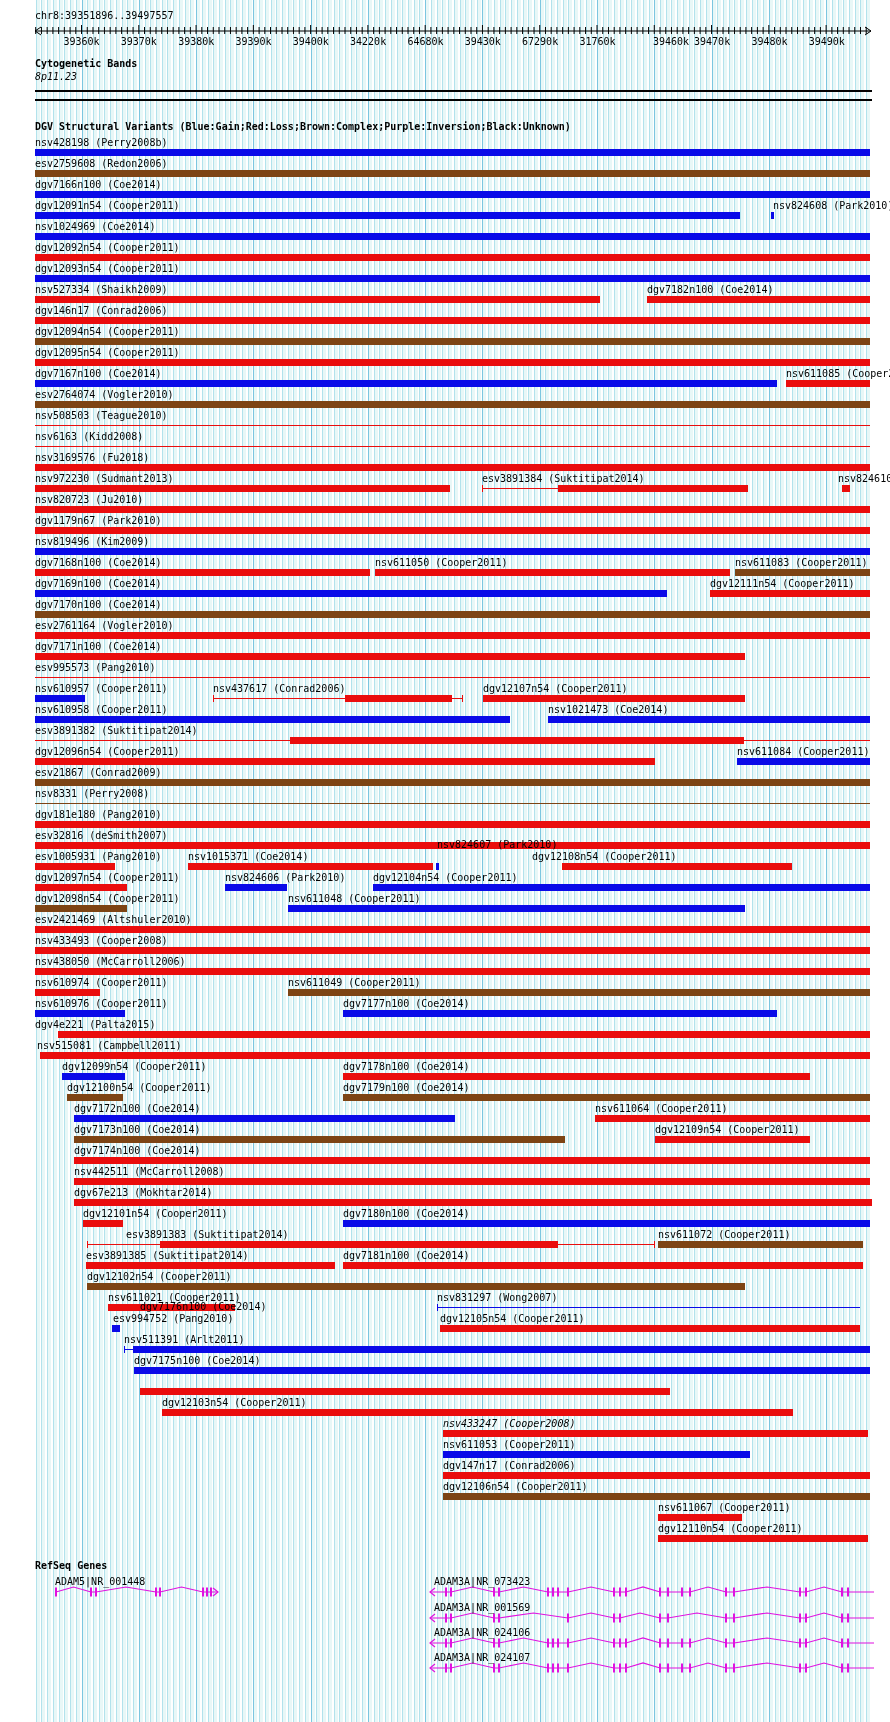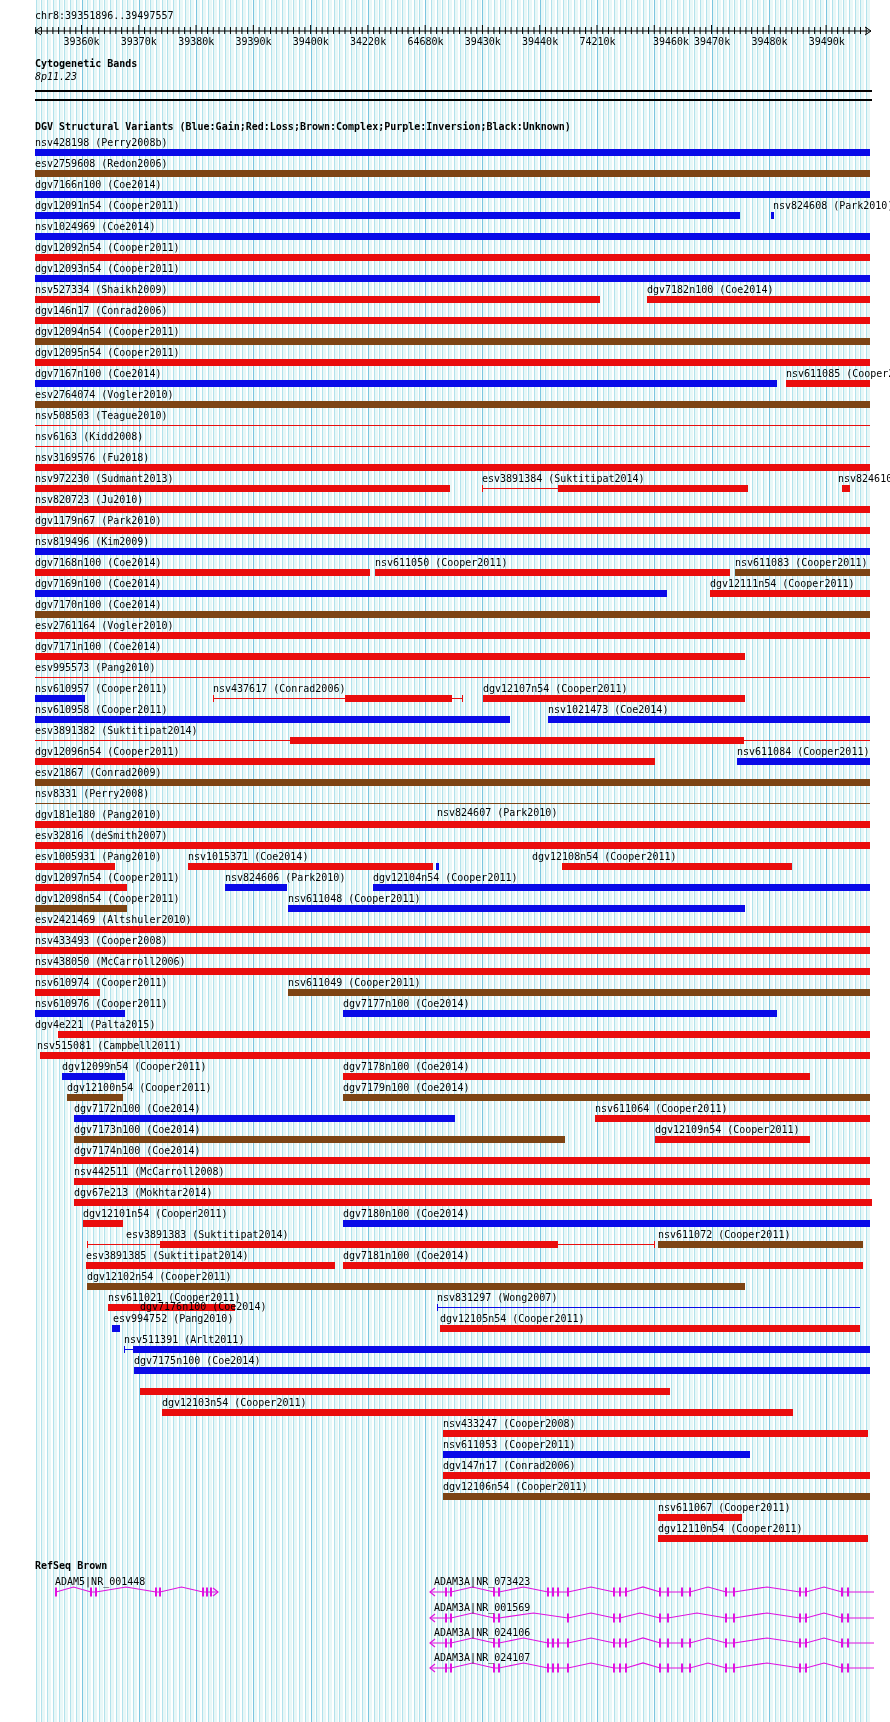--- a/index.html
+++ b/index.html
@@ -576,22 +576,22 @@
   <div class="lbl" style="left:35px;top:11px;">chr8:39351896..39497557</div>
   <div id="ruler-labels">
       <div class="ticklabel" style="left:81.5px;top:37px;">39360k</div>
       <div class="ticklabel" style="left:138.8px;top:37px;">39370k</div>
       <div class="ticklabel" style="left:196.2px;top:37px;">39380k</div>
       <div class="ticklabel" style="left:253.5px;top:37px;">39390k</div>
       <div class="ticklabel" style="left:310.8px;top:37px;">39400k</div>
       <div class="ticklabel" style="left:368.1px;top:37px;">34220k</div>
       <div class="ticklabel" style="left:425.5px;top:37px;">64680k</div>
       <div class="ticklabel" style="left:482.8px;top:37px;">39430k</div>
-      <div class="ticklabel" style="left:540.1px;top:37px;">39440k</div>
-      <div class="ticklabel" style="left:597.5px;top:37px;">74210k</div>
+      <div class="ticklabel" style="left:540.1px;top:37px;">67290k</div>
+      <div class="ticklabel" style="left:597.5px;top:37px;">31760k</div>
       <div class="ticklabel" style="left:671px;top:37px;text-align:right;">39460k</div>
       <div class="ticklabel" style="left:712.1px;top:37px;">39470k</div>
       <div class="ticklabel" style="left:769.5px;top:37px;">39480k</div>
       <div class="ticklabel" style="left:826.8px;top:37px;">39490k</div>
     </div>
 
   <div class="lbl title" style="left:35px;top:59px;">Cytogenetic Bands</div>
   <div class="lbl" style="left:35px;top:72px;font-style:italic;">8p11.23</div>
   <div class="cytoband-rect" style="left:35px;top:90px;width:837px;height:7px;"></div>
 
@@ -764,21 +764,21 @@
       </div>
       <div>
         <div class="lbl" style="left:35px;top:831px;">esv32816 (deSmith2007)</div>
         <div class="bar" style="left:35px;top:842px;width:835px;background:#ea0d0d"></div>
       </div>
       <div>
         <div class="lbl" style="left:35px;top:852px;">esv1005931 (Pang2010)</div>
         <div class="bar" style="left:35px;top:863px;width:80px;background:#ea0d0d"></div>
         <div class="lbl" style="left:188px;top:852px;">nsv1015371 (Coe2014)</div>
         <div class="bar" style="left:188px;top:863px;width:245px;background:#ea0d0d"></div>
-        <div class="lbl" style="left:437px;top:808px;text-align:right;">nsv824607 (Park2010)</div>
+        <div class="lbl" style="left:437px;top:840px;text-align:right;">nsv824607 (Park2010)</div>
         <div class="bar" style="left:436px;top:863px;width:3px;background:#0a0ae8"></div>
         <div class="lbl" style="left:532px;top:852px;">dgv12108n54 (Cooper2011)</div>
         <div class="bar" style="left:562px;top:863px;width:230px;background:#ea0d0d"></div>
       </div>
       <div>
         <div class="lbl" style="left:35px;top:873px;">dgv12097n54 (Cooper2011)</div>
         <div class="bar" style="left:35px;top:884px;width:92px;background:#ea0d0d"></div>
         <div class="lbl" style="left:225px;top:873px;">nsv824606 (Park2010)</div>
         <div class="bar" style="left:225px;top:884px;width:62px;background:#0a0ae8"></div>
         <div class="lbl" style="left:373px;top:873px;">dgv12104n54 (Cooper2011)</div>
@@ -909,21 +909,21 @@
       </div>
       <div>
         <div class="lbl" style="left:140px;top:1302px;">dgv7176n100 (Coe2014)</div>
         <div class="bar" style="left:140px;top:1388px;width:530px;background:#ea0d0d"></div>
       </div>
       <div>
         <div class="lbl" style="left:162px;top:1398px;">dgv12103n54 (Cooper2011)</div>
         <div class="bar" style="left:162px;top:1409px;width:631px;background:#ea0d0d"></div>
       </div>
       <div>
-        <div class="lbl" style="left:443px;top:1419px;">nsv433247 (Cooper2008)</div>
+        <div class="lbl" style="left:443px;top:1419px;font-style:italic;">nsv433247 (Cooper2008)</div>
         <div class="bar" style="left:443px;top:1430px;width:425px;background:#ea0d0d"></div>
       </div>
       <div>
         <div class="lbl" style="left:443px;top:1440px;">nsv611053 (Cooper2011)</div>
         <div class="bar" style="left:443px;top:1451px;width:307px;background:#0a0ae8"></div>
       </div>
       <div>
         <div class="lbl" style="left:443px;top:1461px;">dgv147n17 (Conrad2006)</div>
         <div class="bar" style="left:443px;top:1472px;width:427px;background:#ea0d0d"></div>
       </div>
@@ -934,21 +934,21 @@
       <div>
         <div class="lbl" style="left:658px;top:1503px;">nsv611067 (Cooper2011)</div>
         <div class="bar" style="left:658px;top:1514px;width:84px;background:#ea0d0d"></div>
       </div>
       <div>
         <div class="lbl" style="left:658px;top:1524px;">dgv12110n54 (Cooper2011)</div>
         <div class="bar" style="left:658px;top:1535px;width:210px;background:#ea0d0d"></div>
       </div>
     </div>
 
-  <div class="lbl title" style="left:35px;top:1561px;">RefSeq Brown</div>
+  <div class="lbl title" style="left:35px;top:1561px;">RefSeq Genes</div>
   <div id="gene-labels">
       <div class="lbl" style="left:55px;top:1577px;">ADAM5|NR_001448</div>
       <div class="lbl" style="left:434px;top:1577px;">ADAM3A|NR_073423</div>
       <div class="lbl" style="left:434px;top:1603px;">ADAM3A|NR_001569</div>
       <div class="lbl" style="left:434px;top:1628px;">ADAM3A|NR_024106</div>
       <div class="lbl" style="left:434px;top:1653px;">ADAM3A|NR_024107</div>
     </div>
 </div>
 
 </body></html>

